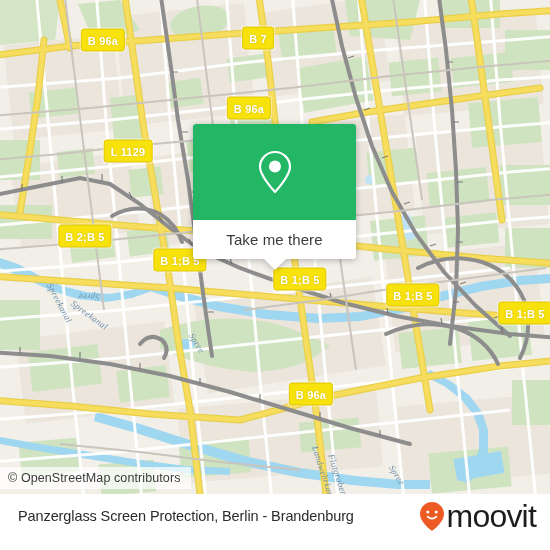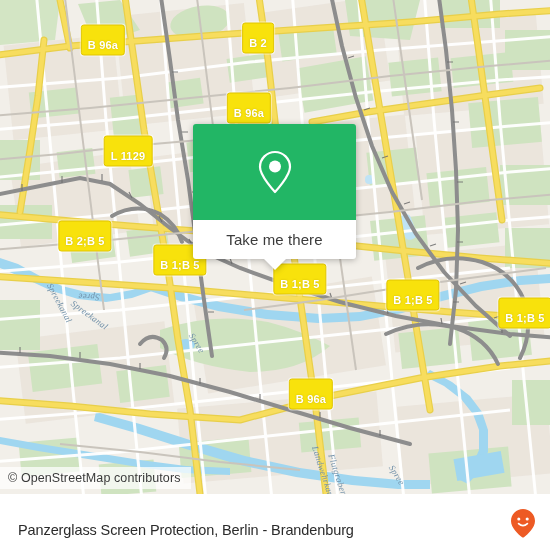--- a/index.html
+++ b/index.html
@@ -29,21 +29,21 @@
   
   .shield {
     position: absolute;
     background: #f8e20c;
     border: 1.5px solid #e0c400;
     border-radius: 3px;
     color: #ffffff;
     font-size: 11px;
     font-weight: bold;
     line-height: 1;
-    padding: 14px 6px 4px 6px;
+    padding: 6px 6px 4px 6px;
     white-space: nowrap;
     text-shadow: 0 0 2px rgba(120,100,0,.35);
     letter-spacing: .2px;
     transform: translate(-50%, -50%);
     box-shadow: 0 0 0 1px rgba(255,255,255,.55);
   }
 
   
   .water-label {
     position: absolute;
@@ -107,21 +107,21 @@
     letter-spacing: .1px;
   }
 
   
   #footer {
     position: absolute;
     left: 0; top: 494px;
     width: 550px; height: 56px;
     background: #ffffff;
     display: flex;
-    align-items: flex-end;
+    align-items: center;
     justify-content: space-between;
     padding: 0 14px 12px 18px;
   }
   #footer-title {
     font-size: 14.5px;
     color: #2b2b2b;
     white-space: nowrap;
     letter-spacing: -.1px;
   }
   #brand { display: flex; align-items: center; gap: 2px; }
@@ -325,21 +325,21 @@
 
     <div class="water-label" style="left:38px;  top:298px; transform:rotate(62deg);">Spreekanal</div>
     <div class="water-label" style="left:78px;  top:292px; transform:rotate(182deg);">Spree</div>
     <div class="water-label" style="left:68px;  top:310px; transform:rotate(36deg);">Spreekanal</div>
     <div class="water-label" style="left:186px; top:338px; transform:rotate(58deg);">Spree</div>
     <div class="water-label" style="left:294px; top:470px; transform:rotate(72deg);">Landwehrkanal</div>
     <div class="water-label" style="left:316px; top:470px; transform:rotate(72deg);">Flutgraben</div>
     <div class="water-label" style="left:386px; top:470px; transform:rotate(58deg);">Spree</div>
 
     <div class="shield" style="left:103px; top:40px;">B 96a</div>
-    <div class="shield" style="left:258px; top:38px;">B 2</div>
+    <div class="shield" style="left:258px; top:38px;">B 7</div>
     <div class="shield" style="left:249px; top:108px;">B 96a</div>
     <div class="shield" style="left:128px; top:151px;">L 1129</div>
     <div class="shield" style="left:85px;  top:236px;">B 2;B 5</div>
     <div class="shield" style="left:180px; top:260px;">B 1;B 5</div>
     <div class="shield" style="left:300px; top:279px;">B 1;B 5</div>
     <div class="shield" style="left:413px; top:295px;">B 1;B 5</div>
     <div class="shield" style="left:525px; top:313px;">B 1;B 5</div>
     <div class="shield" style="left:311px; top:394px;">B 96a</div>
 
     <div id="callout">
@@ -362,16 +362,17 @@
   <div id="footer">
     <div id="footer-title">Panzerglass Screen Protection, Berlin - Brandenburg</div>
     <div id="brand">
       <svg id="brand-pin" viewBox="0 0 26 30">
         <path d="M13 1 C6.4 1 1 6.4 1 13 C1 19.6 8.2 26.4 12.1 29.2 C12.6 29.6 13.4 29.6 13.9 29.2
                  C17.8 26.4 25 19.6 25 13 C25 6.4 19.6 1 13 1 Z" fill="#ed5a24"></path>
         <circle cx="8.8" cy="11" r="1.55" fill="#ffffff"></circle>
         <circle cx="17.2" cy="11" r="1.55" fill="#ffffff"></circle>
         <path d="M8.6 15.6 Q13 19.6 17.4 15.6" fill="none" stroke="#ffffff" stroke-width="1.7" stroke-linecap="round"></path>
       </svg>
+      <span id="brand-name">moovit</span>
     </div>
   </div>
 
 </div>
 
 </body></html>

